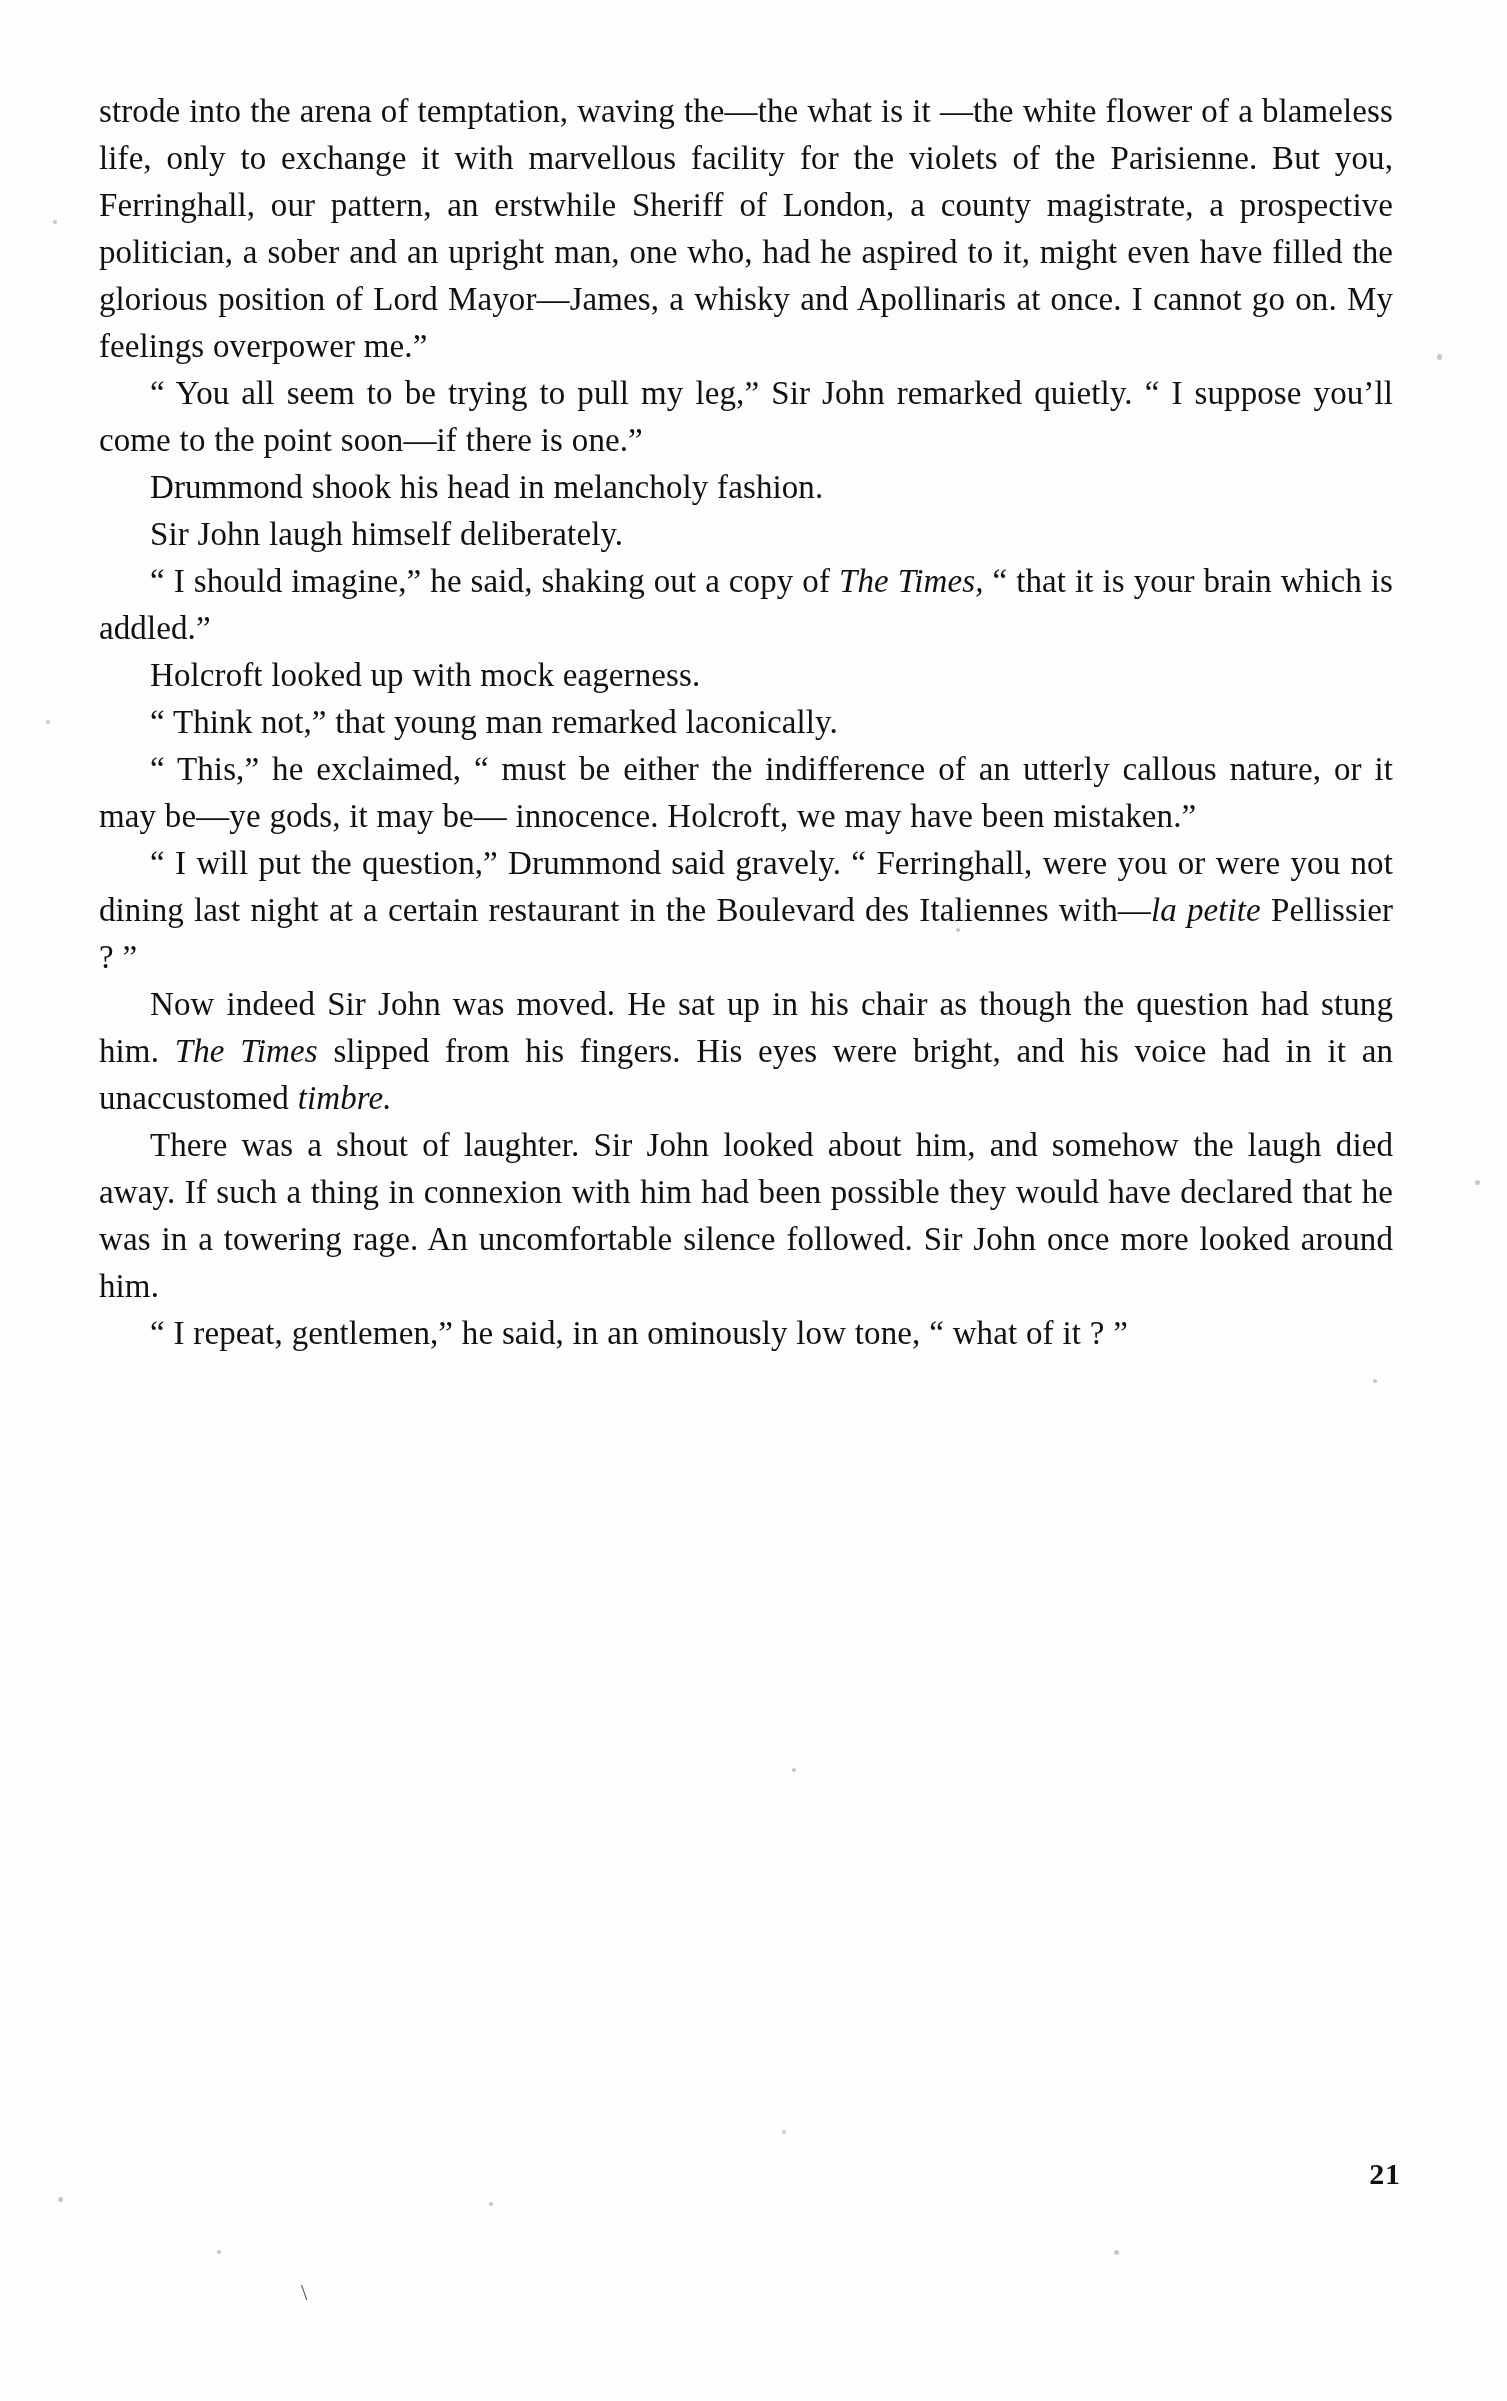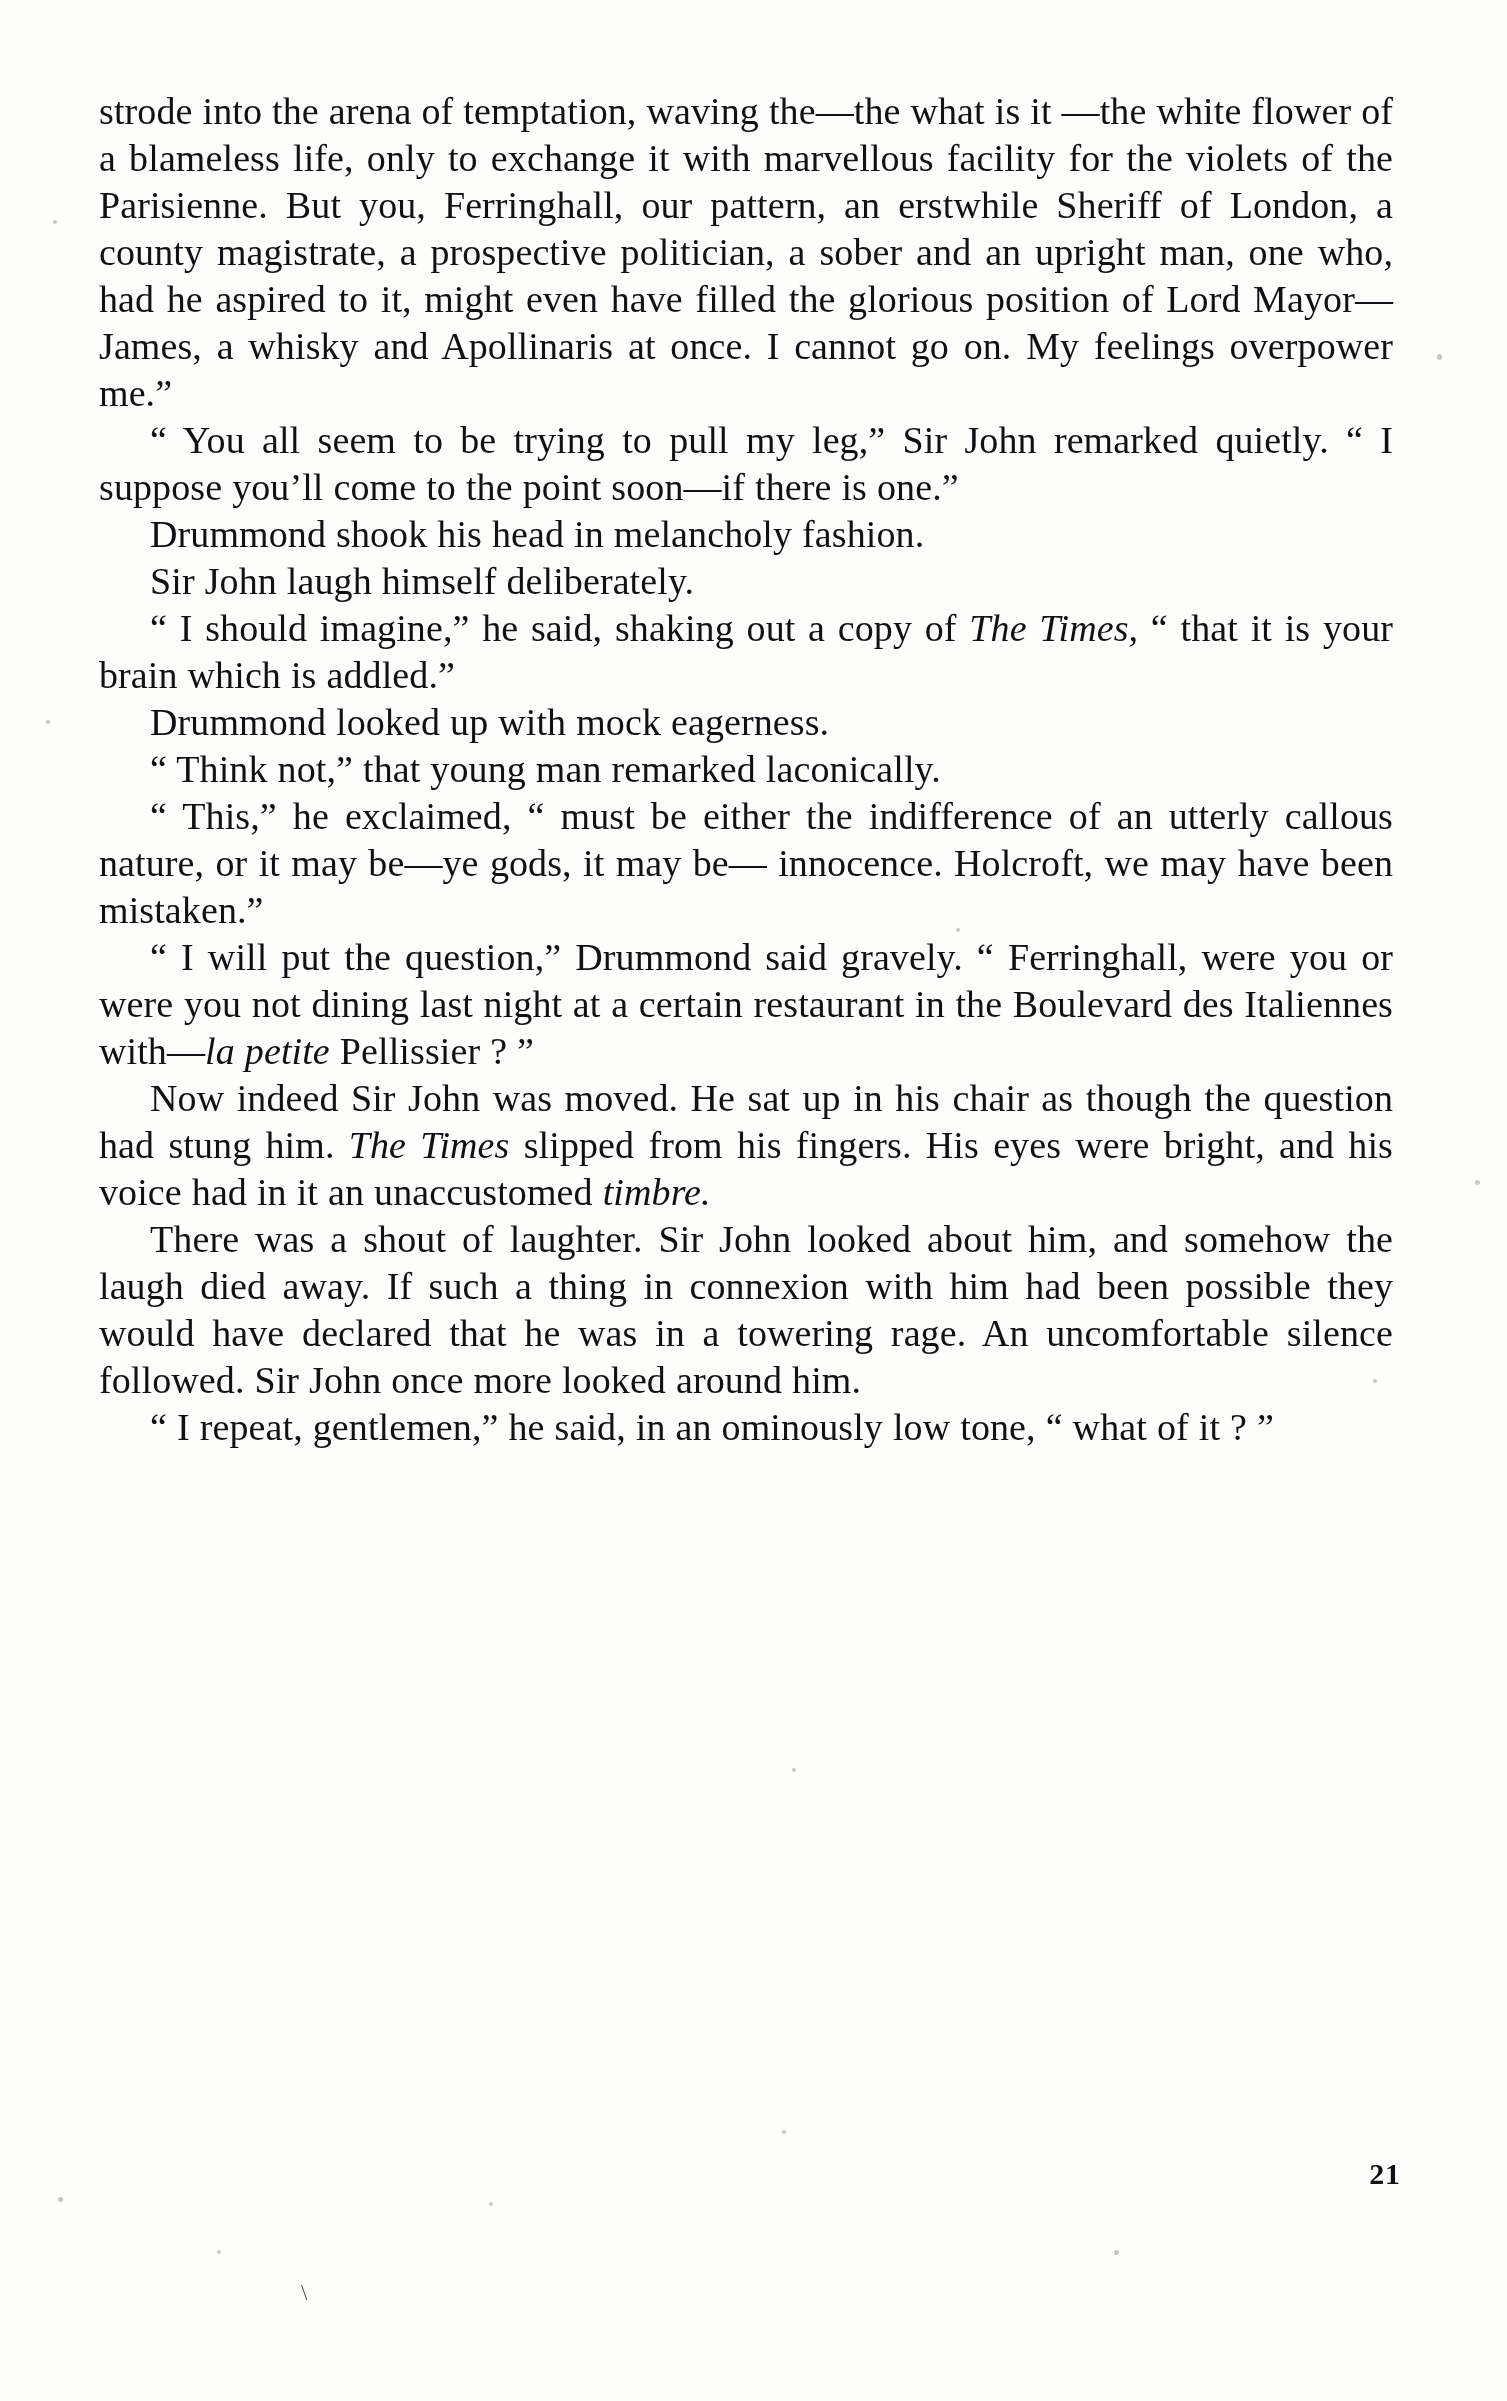--- a/index.html
+++ b/index.html
@@ -23,21 +23,21 @@
     background: #fdfdfb;
   }
   .text-block {
     position: absolute;
     left: 99px;
     top: 88px;
     width: 1294px;
   }
   p {
     margin: 0;
-    font-size: 38px;
+    font-size: 33px;
     line-height: 47px;
     text-align: justify;
     text-justify: inter-word;
     letter-spacing: 0.1px;
     word-spacing: 0.4px;
   }
   p.indent {
     text-indent: 51px;
   }
   p.noindent {
@@ -73,21 +73,21 @@
 <body>
 
 <div class="page">
 
   <div class="text-block">
       <p class="noindent">strode into the arena of temptation, waving the—the what is it —the white flower of a blameless life, only to exchange it with marvellous facility for the violets of the Parisienne.  But you, Ferringhall, our pattern, an erstwhile Sheriff of London, a county magistrate, a prospective politician, a sober and an upright man, one who, had he aspired to it, might even have filled the glorious position of Lord Mayor—James, a whisky and Apollinaris at once.  I cannot go on.  My feelings overpower me.”</p>
       <p class="indent">“ You all seem to be trying to pull my leg,” Sir John remarked quietly.  “ I suppose you’ll come to the point soon—if there is one.”</p>
       <p class="indent">Drummond shook his head in melancholy fashion.</p>
       <p class="indent">Sir John laugh himself deliberately.</p>
       <p class="indent">“ I should imagine,” he said, shaking out a copy of <em>The Times,</em> “ that it is your brain which is addled.”</p>
-      <p class="indent">Drummond looked up with mock eagerness.</p>
+      <p class="indent">Holcroft looked up with mock eagerness.</p>
       <p class="indent">“ Think not,” that young man remarked laconically.</p>
       <p class="indent">“ This,” he exclaimed, “ must be either the indifference of an utterly callous nature, or it may be—ye gods, it may be— innocence.  Holcroft, we may have been mistaken.”</p>
       <p class="indent">“ I will put the question,” Drummond said gravely.  “ Ferringhall, were you or were you not dining last night at a certain restaurant in the Boulevard des Italiennes with—<em>la petite</em> Pellissier ? ”</p>
       <p class="indent">Now indeed Sir John was moved.  He sat up in his chair as though the question had stung him.  <em>The Times</em> slipped from his fingers.  His eyes were bright, and his voice had in it an unaccustomed <em>timbre.</em></p>
       <p class="indent">There was a shout of laughter.  Sir John looked about him, and somehow the laugh died away.  If such a thing in connexion with him had been possible they would have declared that he was in a towering rage.  An uncomfortable silence followed. Sir John once more looked around him.</p>
       <p class="indent">“ I repeat, gentlemen,” he said, in an ominously low tone, “ what of it ? ”</p>
     </div>
 
   <div class="page-number">21</div>
 

